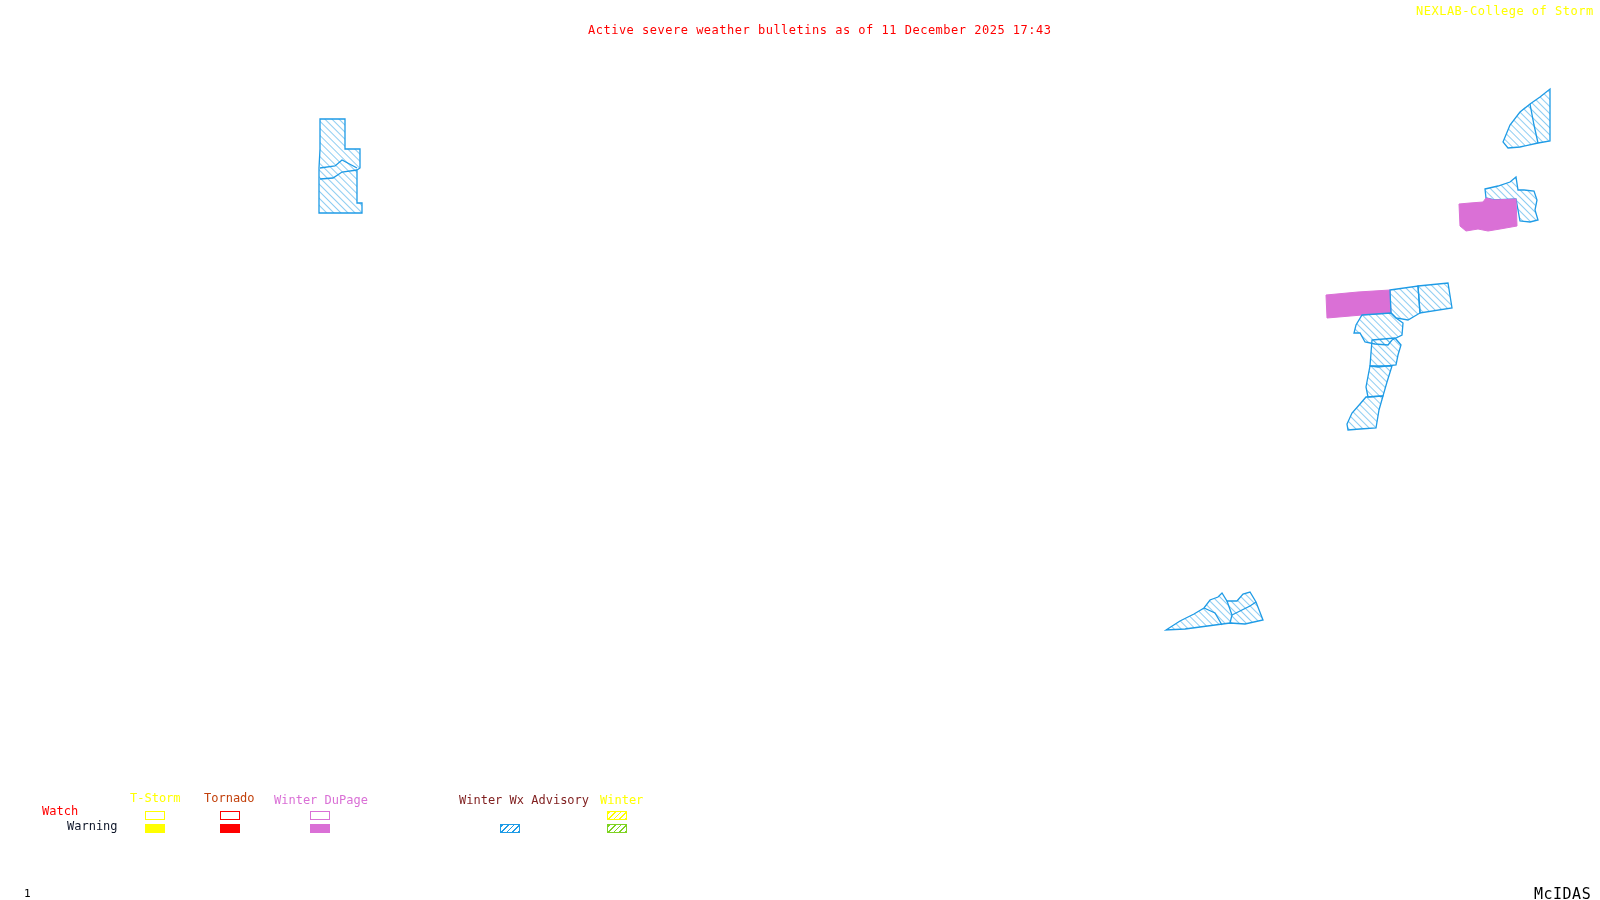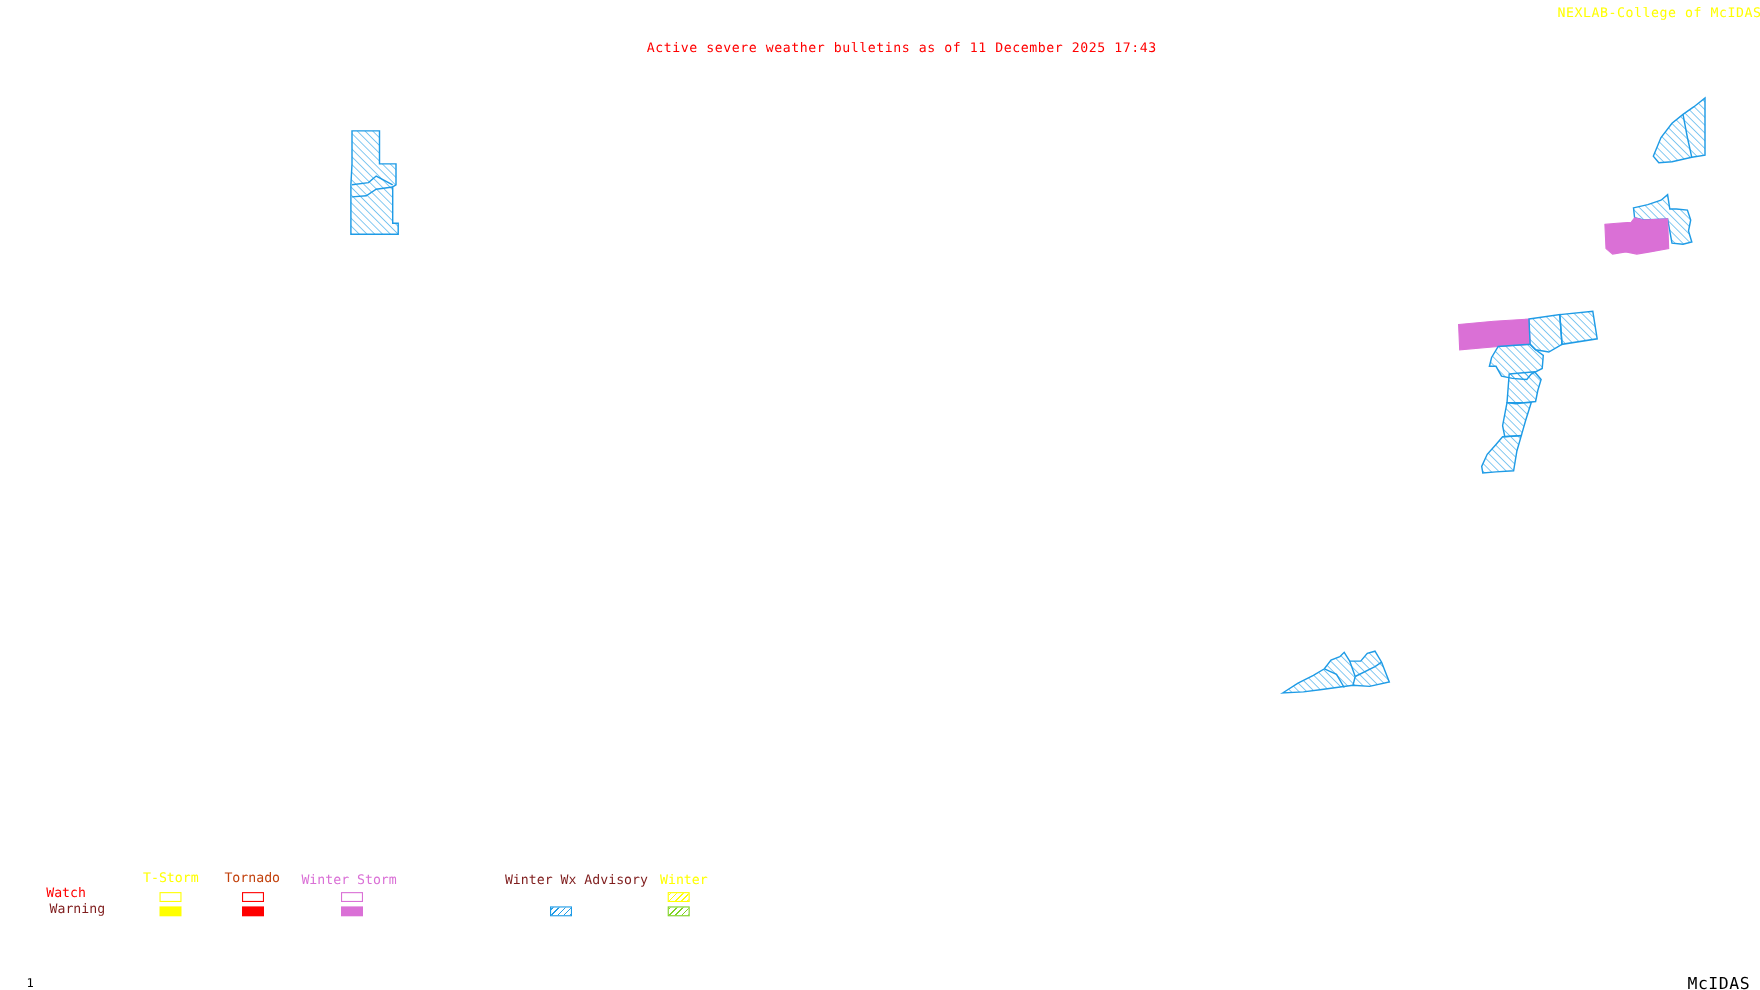--- a/index.html
+++ b/index.html
@@ -1,31 +1,31 @@
 <!DOCTYPE html>
 <html><head>
 <meta charset="utf-8">
 <style>
   html, body { margin:0; padding:0; background:#ffffff; }
   body { width:1600px; height:900px; position:relative; overflow:hidden;
          font-family:"DejaVu Sans Mono", monospace; }
   .txt { position:absolute; font-size:12px; line-height:12px; white-space:nowrap; letter-spacing:0.5px; }
-  #title { left:588px; top:37px; color:#ff0000; }
+  #title { left:588px; top:24px; color:#ff0000; }
   #credit { left:1416px; top:5px; color:#ffff00; }
   #frame { left:24px; top:888px; color:#000000; font-size:11px; }
   #mcidas { left:1534px; top:888px; color:#000000; font-size:15px; }
   svg#map { position:absolute; left:0; top:0; }
   .sw { position:absolute; width:20px; height:9px; box-sizing:border-box; }
   .leg-lbl { position:absolute; font-size:12px; line-height:12px; white-space:nowrap; }
 </style>
 </head>
 <body>
 
 <div id="title" class="txt">Active severe weather bulletins as of 11 December 2025 17:43</div>
-<div id="credit" class="txt">NEXLAB-College of McIDAS</div>
+<div id="credit" class="txt">NEXLAB-College of Storm</div>
 
 <svg id="map" width="1600" height="900">
   <defs>
     <pattern id="hatchBlue" patternUnits="userSpaceOnUse" width="5" height="5" patternTransform="rotate(-45)">
       <line x1="0" y1="0" x2="0" y2="5" stroke="#1e9be6" stroke-width="1"></line>
     </pattern>
     <pattern id="hatchYellow" patternUnits="userSpaceOnUse" width="5" height="5" patternTransform="rotate(-45)">
       <line x1="0" y1="0" x2="0" y2="5" stroke="#ffff00" stroke-width="1"></line>
     </pattern>
     <pattern id="hatchGreen" patternUnits="userSpaceOnUse" width="5" height="5" patternTransform="rotate(-45)">
@@ -66,31 +66,31 @@
   <g>
     <polygon points="1166,630 1180,621 1194,614 1204,608 1210,600 1218,597 1222,593 1227,601 1237,601 1243,594 1250,592 1256,602 1263,620 1245,624 1230,623 1215,625 1200,627 1185,629" fill="url(#hatchBlue)" stroke="#1e9be6" stroke-width="1.3"></polygon>
     <polyline points="1204,608 1215,613 1222,625" fill="none" stroke="#1e9be6" stroke-width="1.3"></polyline>
     <polyline points="1227,601 1232,615 1230,623" fill="none" stroke="#1e9be6" stroke-width="1.3"></polyline>
     <polyline points="1232,615 1250,606 1256,602" fill="none" stroke="#1e9be6" stroke-width="1.3"></polyline>
   </g>
 </svg>
 
 <div>
   <div class="leg-lbl" style="left:42px;top:805px;color:#ff0000">Watch</div>
-  <div class="leg-lbl" style="left:45px;top:820px;color:#7f1d1d">Warning</div>
+  <div class="leg-lbl" style="left:67px;top:820px;color:#0f172a">Warning</div>
 
   <div class="leg-lbl" style="left:130px;top:792px;color:#ffff00">T-Storm</div>
   <div class="sw" style="left:145px;top:811px;border:1px solid #ffff00"></div>
   <div class="sw" style="left:145px;top:824px;background:#ffff00"></div>
 
   <div class="leg-lbl" style="left:204px;top:792px;color:#c2410c">Tornado</div>
   <div class="sw" style="left:220px;top:811px;border:1px solid #ff0000"></div>
   <div class="sw" style="left:220px;top:824px;background:#ff0000"></div>
 
-  <div class="leg-lbl" style="left:274px;top:794px;color:#da70d6">Winter Storm</div>
+  <div class="leg-lbl" style="left:274px;top:794px;color:#da70d6">Winter DuPage</div>
   <div class="sw" style="left:310px;top:811px;border:1px solid #da70d6"></div>
   <div class="sw" style="left:310px;top:824px;background:#da70d6"></div>
 
   <div class="leg-lbl" style="left:459px;top:794px;color:#7f1d1d">Winter Wx Advisory</div>
   <div class="sw" style="left:500px;top:824px;border:1px solid #1e9be6;background:repeating-linear-gradient(-45deg,#1e9be6 0 1px,transparent 1px 4px)"></div>
 
   <div class="leg-lbl" style="left:600px;top:794px;color:#ffff00">Winter</div>
   <div class="sw" style="left:607px;top:811px;border:1px solid #ffff00;background:repeating-linear-gradient(-45deg,#ffff00 0 1px,transparent 1px 4px)"></div>
   <div class="sw" style="left:607px;top:824px;border:1px solid #7ed321;background:repeating-linear-gradient(-45deg,#7ed321 0 1px,transparent 1px 4px)"></div>
 </div>

